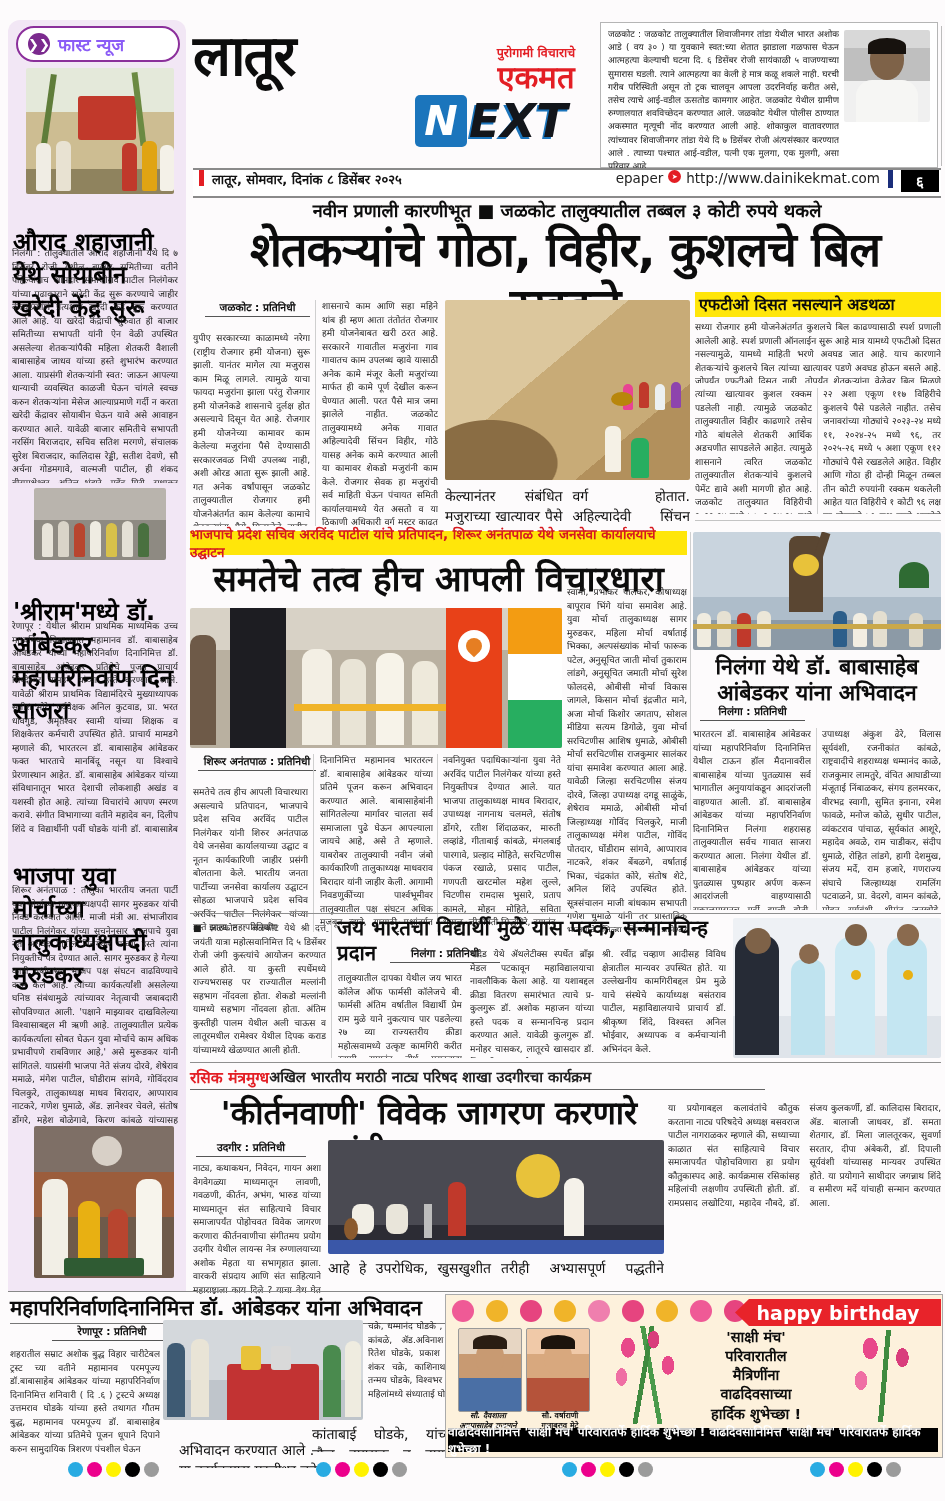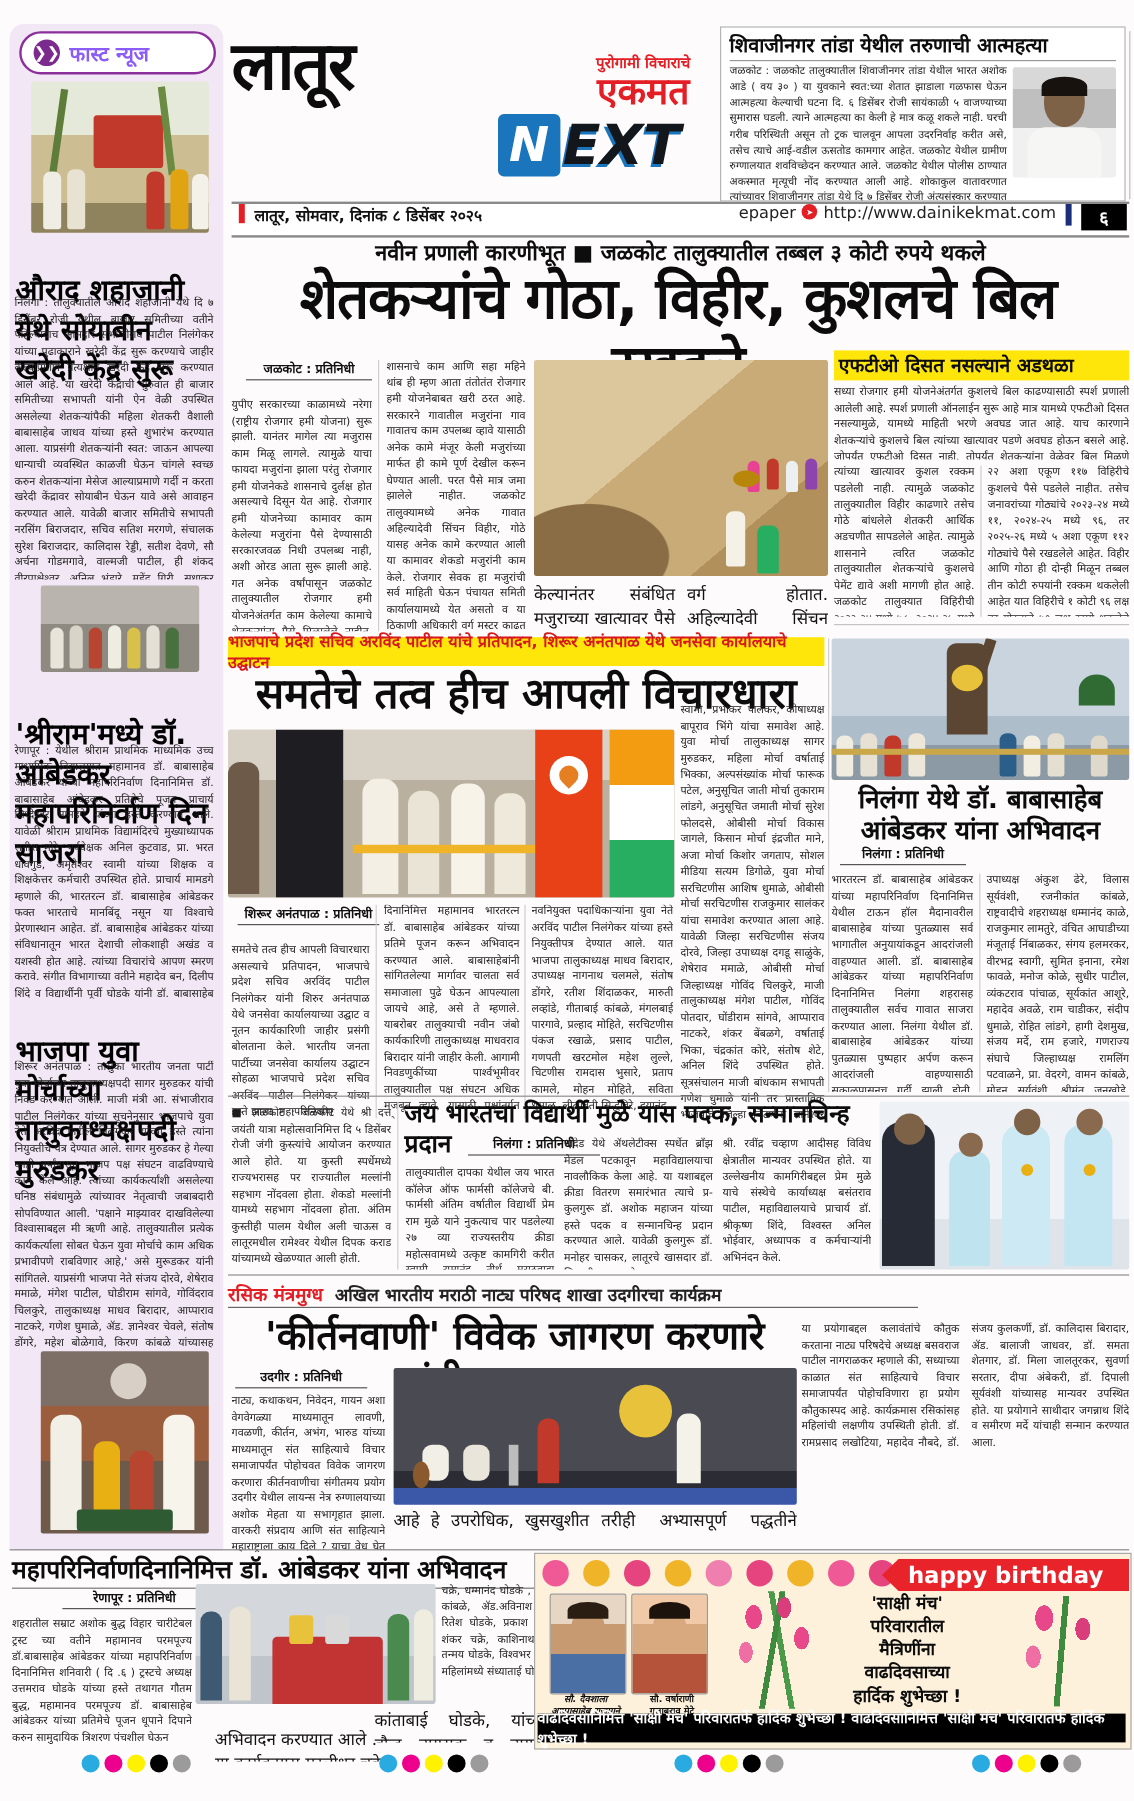--- a/index.html
+++ b/index.html
@@ -85,21 +85,20 @@
   <div style="font-size:12.5px;font-weight:bold;">पुरोगामी विचाराचे</div>
   <div style="font-size:31px;font-weight:900;line-height:1.05;">एकमत</div>
 </div>
 
 <div class="abs" style="left:415px;top:92px;width:180px;height:58px;display:flex;align-items:center;gap:2px;">
   <span style="display:inline-block;width:52px;height:52px;background:#1b75bc;color:#fff;font-weight:900;font-style:italic;font-size:40px;text-align:center;line-height:52px;border-radius:5px;">N</span>
   <span style="font-size:46px;font-weight:900;font-style:italic;color:#13161b;text-shadow:-2px 2px 0 #1b75bc;">EXT</span>
 </div>
 
 <article class="abs" style="left:600px;top:22px;width:338px;height:146px;border:1px solid #b5b5b5;background:#fff;padding:5px 7px;box-sizing:border-box;">
-  <h3 class="hd" style="margin:0 0 3px 0;font-size:16.5px;border-bottom:1px solid #999;padding-bottom:2px;">शिवाजीनगर तांडा येथील तरुणाची आत्महत्या</h3>
   <div class="photo" style="float:right;width:86px;height:92px;margin:2px 0 2px 5px;background:linear-gradient(#d8d8d8 0 20%,#bfbfbf 20% 55%,#f0f0f0 55%);">
     <div style="position:absolute;margin-left:26px;margin-top:10px;width:34px;height:40px;border-radius:45% 45% 50% 50%;background:#7e6248;"></div>
     <div style="position:absolute;margin-left:24px;margin-top:8px;width:38px;height:16px;border-radius:50% 50% 0 0;background:#17120e;"></div>
     <div style="position:absolute;margin-left:12px;margin-top:50px;width:62px;height:42px;border-radius:16px 16px 0 0;background:#f6f6f4;"></div>
   </div>
   <p class="bt" style="margin:0;font-size:8.8px;">जळकोट : जळकोट तालुक्यातील शिवाजीनगर तांडा येथील भारत अशोक आडे ( वय ३० ) या युवकाने स्वत:च्या शेतात झाडाला गळफास घेऊन आत्महत्या केल्याची घटना दि. ६ डिसेंबर रोजी सायंकाळी ५ वाजण्याच्या सुमारास घडली. त्याने आत्महत्या का केली हे मात्र कळू शकले नाही. घरची गरीब परिस्थिती असून तो ट्रक चालवून आपला उदरनिर्वाह करीत असे, तसेच त्याचे आई-वडील ऊसतोड कामगार आहेत. जळकोट येथील ग्रामीण रुग्णालयात शवविच्छेदन करण्यात आले. जळकोट येथील पोलीस ठाण्यात अकस्मात मृत्यूची नोंद करण्यात आली आहे. शोकाकुल वातावरणात त्यांच्यावर शिवाजीनगर तांडा येथे दि ७ डिसेंबर रोजी अंत्यसंस्कार करण्यात आले . त्याच्या पश्चात आई-वडील, पत्नी एक मुलगा, एक मुलगी, असा परिवार आहे.</p>
 </article>
 <div class="abs vline" style="left:941px;top:26px;height:140px;background:#bdbdbd;"></div>
 
 <div class="abs datebox" style="left:193px;top:168px;width:748px;height:26px;background:#fff;">
@@ -207,21 +206,21 @@
   <div class="abs" style="left:66px;top:26px;width:20px;height:20px;border-radius:50%;background:#8a6a4e;"></div>
   <div class="fig" style="left:102px;width:40px;height:118px;background:#cdeaf4;border-radius:15px 15px 0 0;"></div>
   <div class="abs" style="left:112px;top:6px;width:22px;height:22px;border-radius:50%;background:#7e6248;"></div>
   <div class="fig" style="left:154px;width:40px;height:118px;background:#c4e6f2;border-radius:15px 15px 0 0;"></div>
   <div class="abs" style="left:164px;top:6px;width:22px;height:22px;border-radius:50%;background:#8a6a4e;"></div>
   <div class="abs" style="left:118px;top:52px;width:10px;height:10px;border-radius:50%;background:#e8b012;"></div>
   <div class="abs" style="left:170px;top:52px;width:10px;height:10px;border-radius:50%;background:#e8b012;"></div>
 </div>
 
 <div class="abs hline" style="left:190px;top:1062px;width:751px;background:#8f8f8f;"></div>
-<div class="abs" style="left:190px;top:1066px;width:575px;height:23px;border-bottom:1.5px solid #666;display:flex;align-items:center;gap:10px;">
+<div class="abs" style="left:190px;top:1066px;width:575px;height:23px;border-bottom:1.5px solid #666;display:flex;align-items:flex-start;">
   <span style="color:#e31e24;font-weight:900;font-size:15.5px;">रसिक मंत्रमुग्ध</span>
   <span style="color:#222;font-weight:900;font-size:14.5px;">अखिल भारतीय मराठी नाट्य परिषद शाखा उदगीरचा कार्यक्रम</span>
 </div>
 <h2 class="abs hd" style="left:190px;top:1094px;width:478px;margin:0;font-size:32px;text-align:center;">'कीर्तनवाणी' विवेक जागरण करणारे संगीतमय नाटक</h2>
 <div class="abs byline" style="left:196px;top:1140px;width:110px;">उदगीर : प्रतिनिधी</div>
 <p class="abs bt" style="left:193px;top:1162px;width:128px;height:132px;margin:0;">नाट्य, कथाकथन, निवेदन, गायन अशा वेगवेगळ्या माध्यमातून लावणी, गवळणी, कीर्तन, अभंग, भारुड यांच्या माध्यमातून संत साहित्याचे विचार समाजापर्यंत पोहोचवत विवेक जागरण करणारा कीर्तनवाणीचा संगीतमय प्रयोग उदगीर येथील लायन्स नेत्र रुग्णालयाच्या अशोक मेहता या सभागृहात झाला. वारकरी संप्रदाय आणि संत साहित्याने महाराष्ट्राला काय दिले ? याचा वेध घेत त्याचा आधुनिक काळातील जीवनाशी कसा संबंध</p>
 
 <div class="abs photo" style="left:328px;top:1140px;width:336px;height:114px;background:linear-gradient(#4a4a52 0 75%,#2c2c34 75% 88%,#3a57a8 88%);">
   <div class="abs" style="left:188px;top:14px;width:44px;height:44px;border-radius:50%;background:#e8c23a;"></div>
   <div class="fig" style="left:120px;bottom:18px;width:18px;height:54px;background:#c0392b;border-radius:8px 8px 0 0;"></div>

